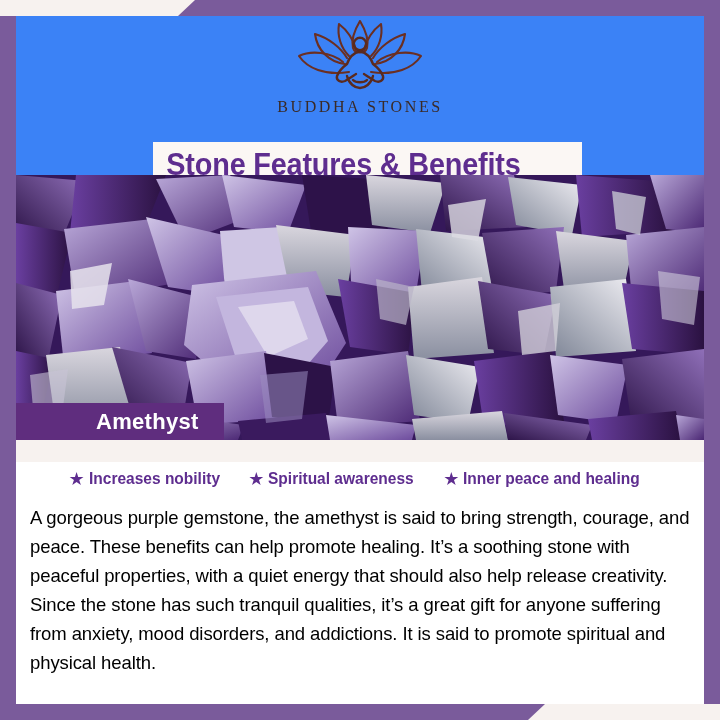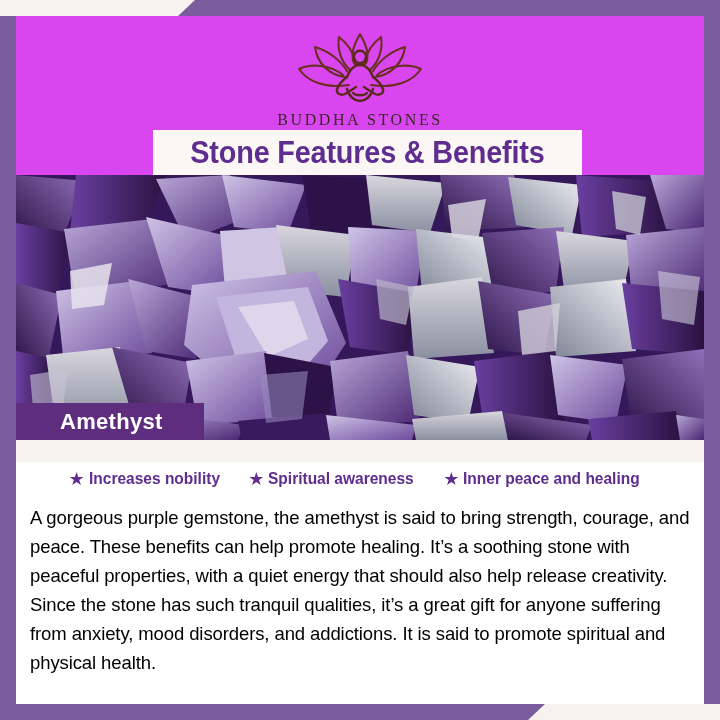--- a/index.html
+++ b/index.html
@@ -65,53 +65,53 @@
     width: 688px;
     height: 688px;
     background: #f7f2ef;
     overflow: hidden;
   }
 
   
   .header {
     position: relative;
     height: 159px;
-    background: #d946ef;
+    background: #3b82f6;
     display: flex;
     flex-direction: column;
     align-items: center;
     justify-content: flex-start;
-    padding-top: 15px;
+    padding-top: 2px;
     box-sizing: border-box;
   }
   .brand-logo {
     width: 150px;
     height: 78px;
     display: block;
   }
   .brand-wordmark {
     margin-top: 2px;
     font-family: "Liberation Serif", serif;
     font-size: 16px;
     letter-spacing: 2.6px;
     color: #3a2a26;
     font-weight: 400;
   }
 
   
   .title-band {
     position: absolute;
     left: 137px;
-    top: 114px;
+    top: 126px;
     width: 429px;
     height: 46px;
     background: #fbf7f4;
     display: flex;
     align-items: center;
-    justify-content: center;
+    justify-content: flex-start;
   }
   .title-text {
     font-size: 31px;
     font-weight: bold;
     color: #5e2d8f;
     letter-spacing: -0.2px;
     transform: scaleX(0.93);
     white-space: nowrap;
   }
 
@@ -125,25 +125,26 @@
     overflow: hidden;
     background: #3b1f5e;
   }
   .photo svg { display: block; }
 
   
   .stone-banner {
     position: absolute;
     left: 0;
     top: 387px;
-    width: 188px;
+    width: 172px;
     height: 37px;
     background: #5f2d7e;
     display: flex;
     align-items: center;
+    padding-left: 36px;
   }
   .stone-name {
     color: #ffffff;
     font-size: 22px;
     font-weight: bold;
     letter-spacing: 0.3px;
     margin-left: 44px;
   }
 
   

